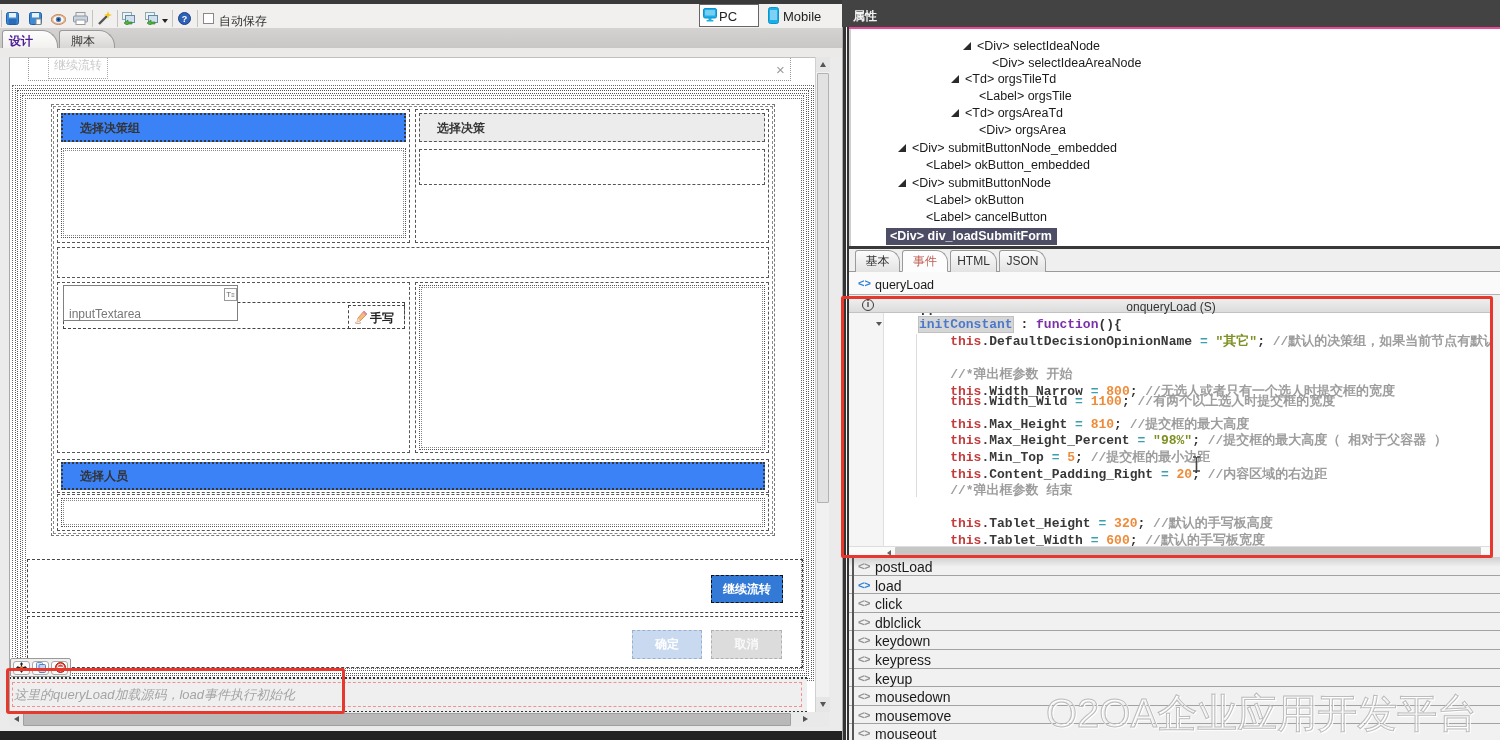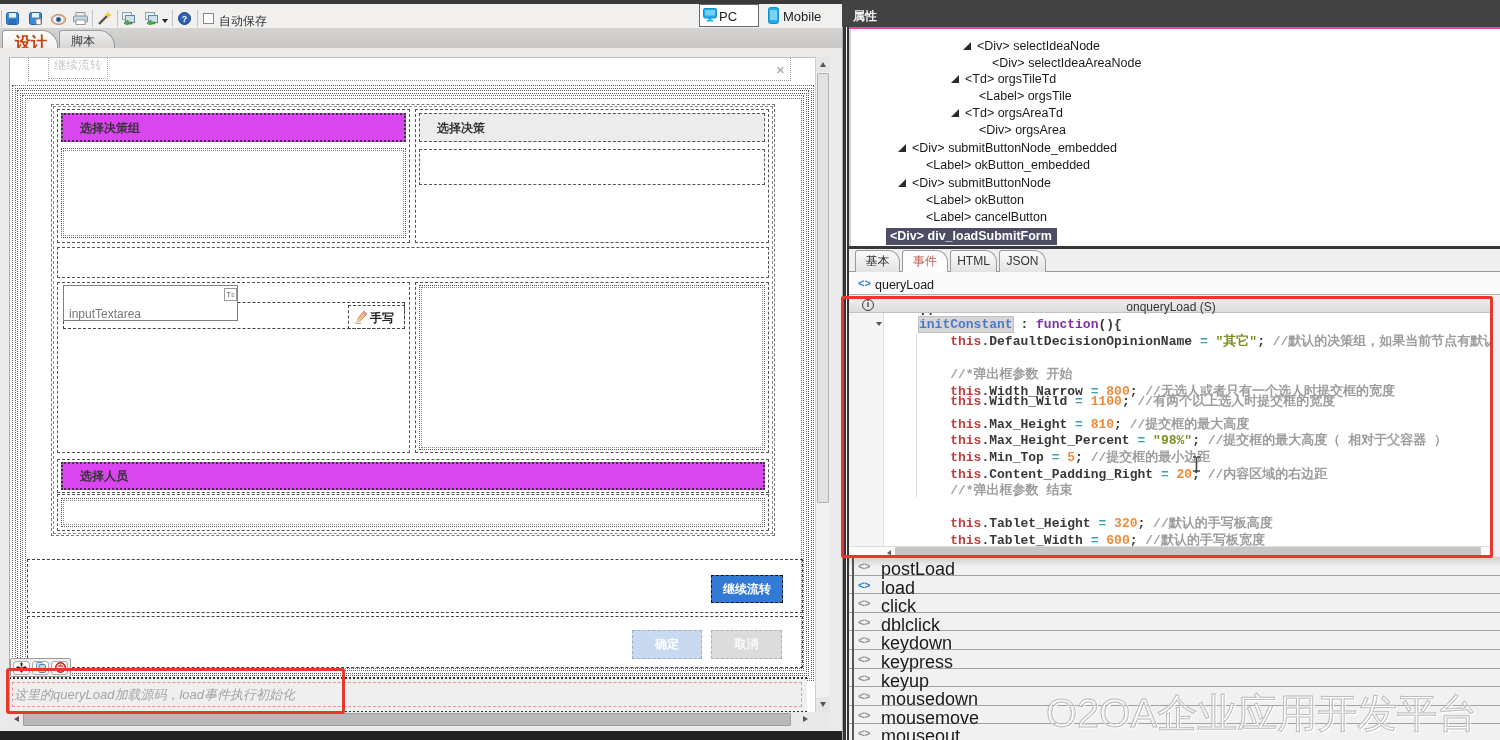--- a/index.html
+++ b/index.html
@@ -1,33 +1,33 @@
 <!DOCTYPE html>
 <html><head>
 <meta charset="utf-8">
 <style>
   * { margin:0; padding:0; box-sizing:border-box; }
   html,body { width:1500px; height:740px; overflow:hidden; }
   body { position:relative; font-family:"Liberation Sans", sans-serif; background:#fff; }
   .abs { position:absolute; }
   .dot { border:1px dotted #555; }
   .dash { border:1px dashed #555; }
-  .hdrcell { background:#d946ef; border:2px dotted #383838; }
+  .hdrcell { background:#3b82f6; border:2px dotted #383838; }
   .hdrin { position:absolute; left:1px; top:1px; right:1px; bottom:1px; border:1px dotted #999; }
   .hdrtxt { position:absolute; left:17px; top:50%; transform:translateY(-50%); font-weight:bold; font-size:12px; color:#333; }
   .tri { width:0; height:0; position:absolute; }
   .treearrow { position:absolute; width:0; height:0; border-left:8px solid transparent; border-bottom:8px solid #2a2a2a; }
   .rtab { position:absolute; top:1px; height:22px; border:1px solid #9a9a9a; border-bottom:none; border-radius:3px 12px 0 0; text-align:center; font-size:12px; line-height:21px; }
   .cl { position:absolute; left:0; white-space:pre; }
   .k { color:#c33b3b;margin-top:20px; } .p { color:#383838; } .o { color:#3b9fae; } .n { color:#ef8b38; }
   .s { color:#7f8f22; } .c { color:#9d9d9d; } .f { color:#7b2fa8; }
   .v { color:#4b78c8; background:#d6d6d6; box-shadow:0 0 0 1px #c0c0c0; }
   .erow { position:absolute; left:0; width:651px; height:18.6px; border-bottom:1px solid #a2a2a2; }
   .ei { position:absolute; left:9px; top:3px; font-size:11px; font-weight:bold; color:#909090; letter-spacing:-0.5px; }
-  .et { position:absolute; left:32px; top:2px; font-size:18px; color:#1a1a1a; }
+  .et { position:absolute; left:26px; top:2px; font-size:14px; color:#1a1a1a; }
 </style>
 </head>
 <body>
 
 <div class="abs" style="left:0;top:0;width:1500px;height:4px;background:#3a3a3a;"></div>
 
 <div class="abs" id="toolbar" style="left:0;top:4px;width:842px;height:24px;background:#f1f0ee;">
   <div class="abs" style="left:1px;top:6px;width:1px;height:17px;background:#c3c3c3;"></div>
 
   <svg class="abs" style="left:6px;top:8px;" width="13" height="13" viewBox="0 0 13 13">
@@ -97,21 +97,21 @@
   <svg class="abs" style="left:768px;top:3px;" width="11" height="17" viewBox="0 0 11 17">
       <rect x="0.5" y="0.5" width="10" height="16" rx="2" fill="#1caee8" stroke="#0f93cc"></rect>
       <rect x="2" y="3" width="7" height="10" fill="#dff4fc"></rect>
       <rect x="2" y="3" width="7" height="10" fill="#1caee8" opacity="0.5"></rect>
     </svg>
   <div class="abs" style="left:783px;top:5px;font-size:13px;color:#222;">Mobile</div>
 </div>
 
 <div class="abs" style="left:0;top:28px;width:842px;height:20px;background:linear-gradient(#d5d3d1,#c9c7c5);"></div>
 <div class="abs" style="left:2px;top:30px;width:56px;height:18px;background:linear-gradient(#fdfdfd,#f2f1ef);border:1px solid #9a9a9a;border-bottom:none;border-radius:3px 16px 0 0;"></div>
-<div class="abs" style="left:15px;top:33px;font-size:16px;color:#c2410c;font-weight:bold;">设计</div>
+<div class="abs" style="left:9px;top:33px;font-size:12px;color:#4c1d95;font-weight:bold;">设计</div>
 <div class="abs" style="left:59px;top:30px;width:56px;height:18px;background:linear-gradient(#f0efed,#d8d6d4);border:1px solid #9a9a9a;border-bottom:none;border-radius:3px 16px 0 0;"></div>
 <div class="abs" style="left:71px;top:33px;font-size:12px;color:#333;">脚本</div>
 <div class="abs" style="left:0;top:48px;width:842px;height:9px;background:#eceae8;"></div>
 
 <div class="abs" style="left:0;top:57px;width:842px;height:674px;background:#ebebeb;"></div>
 
 <div class="abs" id="canvas" style="left:9px;top:57px;width:806px;height:655px;background:#fff;border-left:1px solid #a8a8a8;border-top:1px solid #c0c0c0;overflow:hidden;">
 
   <div class="abs" style="left:18px;top:-18px;width:763px;height:41px;border:1px dotted #999;"></div>
   <div class="abs" style="left:38px;top:-14px;width:60px;height:35px;border:1px dotted #aaa;"></div>

